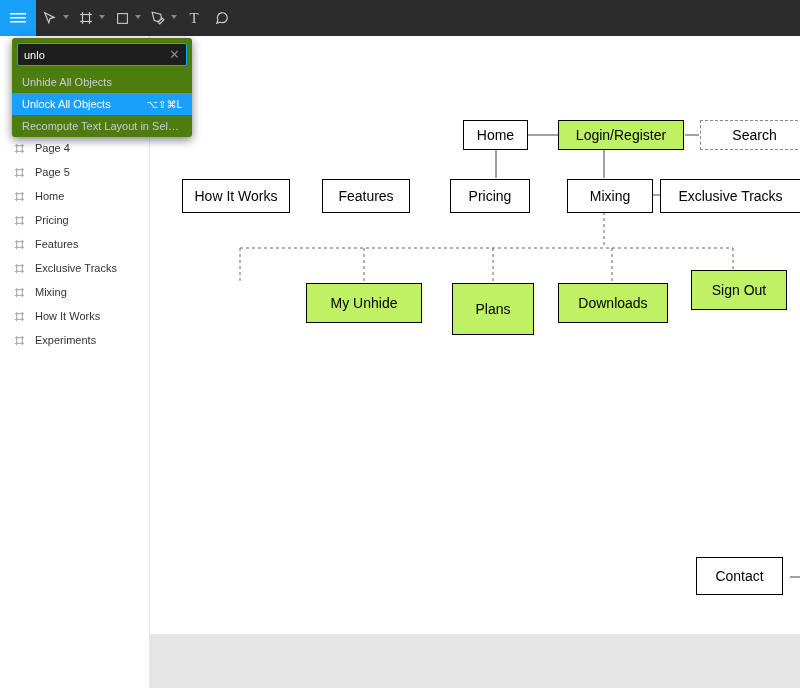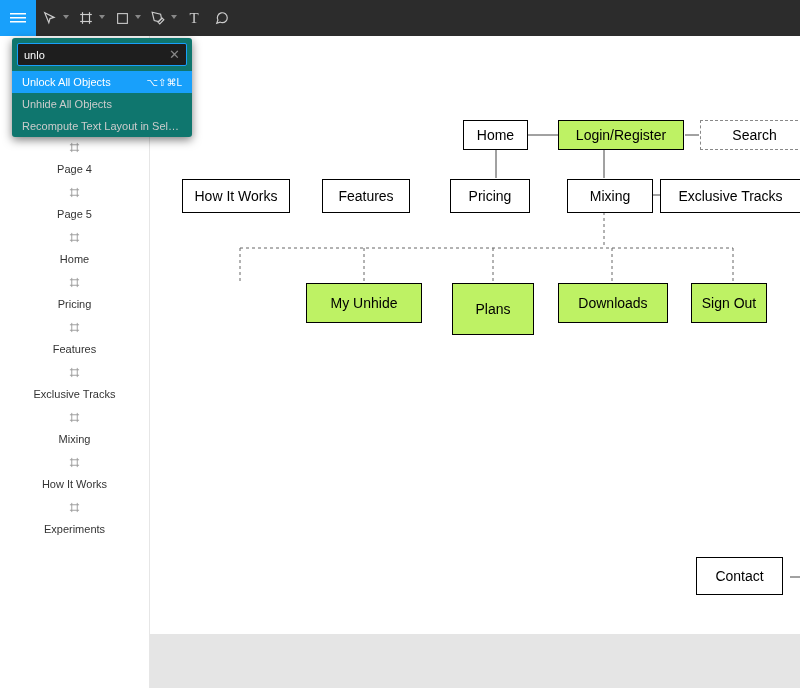--- a/index.html
+++ b/index.html
@@ -5,33 +5,33 @@
     * { box-sizing: border-box; margin: 0; padding: 0; }
     body { font-family: -apple-system, "Helvetica Neue", Arial, sans-serif; font-size: 12px; background: #fff; overflow: hidden; width: 800px; height: 688px; position: relative; }
 
     .toolbar { height: 36px; background: #2c2c2c; display: flex; align-items: center; }
     .menu-btn { width: 36px; height: 36px; background: #18a0fb; display: flex; align-items: center; justify-content: center; cursor: pointer; }
     .menu-btn svg { width: 16px; height: 16px; fill: #fff; }
     .tool { width: 28px; height: 36px; display: flex; align-items: center; justify-content: center; color: #bbb; cursor: pointer; position: relative; }
     .tool.wchev { width: 36px; padding-right: 8px; }
     .chevron { position: absolute; right: 3px; top: 15px; width: 0; height: 0; border-left: 3px solid transparent; border-right: 3px solid transparent; border-top: 4px solid #888; }
 
-    .quick-menu { position: absolute; left: 12px; top: 38px; width: 180px; background: #0f766e; border-radius: 3px; box-shadow: 0 3px 10px rgba(0,0,0,0.5); z-index: 100; }
+    .quick-menu { position: absolute; left: 12px; top: 38px; width: 180px; background: #4d7c0f; border-radius: 3px; box-shadow: 0 3px 10px rgba(0,0,0,0.5); z-index: 100; }
     .qm-search-wrap { padding: 5px; }
     .qm-search { display: flex; align-items: center; border: 1px solid #18a0fb; border-radius: 2px; padding: 3px 6px; background: #1e1e1e; }
     .qm-input { flex: 1; background: transparent; border: none; outline: none; color: #fff; font-size: 11px; }
     .qm-clear { color: #888; cursor: pointer; font-size: 13px; }
     .qm-item { display: flex; align-items: center; padding: 5px 10px; color: #ccc; font-size: 11px; cursor: pointer; }
     .qm-item.selected { background: #18a0fb; color: #fff; }
     .qm-item .shortcut { margin-left: auto; font-size: 10px; }
     .qm-item.trunc { white-space: nowrap; overflow: hidden; text-overflow: ellipsis; display: block; }
 
     .layout { position: absolute; top: 36px; left: 0; right: 0; bottom: 0; display: flex; }
     .sidebar { width: 150px; background: #fff; border-right: 1px solid #e6e6e6; padding-top: 100px; }
-    .sb-item { display: flex; align-items: center; padding: 6px 14px; font-size: 11px; color: #333; cursor: pointer; gap: 10px; flex-direction: column; }
+    .sb-item { display: flex; align-items: center; padding: 6px 14px; font-size: 11px; color: #333; cursor: pointer; gap: 10px; }
     .sb-icon { width: 11px; height: 11px; display: inline-block; }
 
     .canvas { flex: 1; background: #fff; position: relative; overflow: hidden; }
     .node { position: absolute; border: 1px solid #000; background: #fff; display: flex; align-items: center; justify-content: center; font-size: 14px; color: #000; }
     .node.shaded { background: #bef264; }
     .node.dashed { border: 1px dashed #888; }
     .footer-area { position: absolute; left: 0; right: 0; bottom: 0; height: 54px; background: #e5e5e5; }
     .line { position: absolute; stroke: #666; pointer-events: none; }
   </style>
 </head>
@@ -83,26 +83,26 @@
   </div>
 </div>
 
 <div class="quick-menu">
   <div class="qm-search-wrap">
     <div class="qm-search">
       <input class="qm-input" value="unlo" style="">
       <span class="qm-clear">✕</span>
     </div>
   </div>
+  <div class="qm-item">
+    <span>Unhide All Objects</span>
+  </div>
   <div class="qm-item selected">
     <span>Unlock All Objects</span>
     <span class="shortcut">⌥⇧⌘L</span>
-  </div>
-  <div class="qm-item">
-    <span>Unhide All Objects</span>
   </div>
   <div class="qm-item trunc">Recompute Text Layout in Selection</div>
 </div>
 
 <div class="layout">
   <div class="sidebar">
     <div class="sb-item">
         <span class="sb-icon"><svg width="11" height="11" viewBox="0 0 24 24" stroke="#999" stroke-width="2">
             <line x1="6" y1="2" x2="6" y2="22"></line>
             <line x1="18" y1="2" x2="18" y2="22"></line>
@@ -208,19 +208,19 @@
 
     <div class="node" style="left:32px;top:143px;width:108px;height:34px">How It Works</div>
     <div class="node" style="left:172px;top:143px;width:88px;height:34px">Features</div>
     <div class="node" style="left:300px;top:143px;width:80px;height:34px">Pricing</div>
     <div class="node" style="left:417px;top:143px;width:86px;height:34px">Mixing</div>
     <div class="node" style="left:510px;top:143px;width:140px;height:34px;border-right:none">Exclusive Tracks</div>
 
     <div class="node shaded" style="left:156px;top:247px;width:116px;height:40px">My Unhide</div>
     <div class="node shaded" style="left:302px;top:247px;width:82px;height:52px">Plans</div>
     <div class="node shaded" style="left:408px;top:247px;width:110px;height:40px">Downloads</div>
-    <div class="node shaded" style="left:541px;top:247px;width:76px;height:40px">Sign Out</div>
+    <div class="node shaded" style="left:541px;top:234px;width:96px;height:40px">Sign Out</div>
 
     <div class="node" style="left:546px;top:521px;width:87px;height:38px">Contact</div>
 
     <div class="footer-area"></div>
   </div>
 </div>
 
 </body></html>

